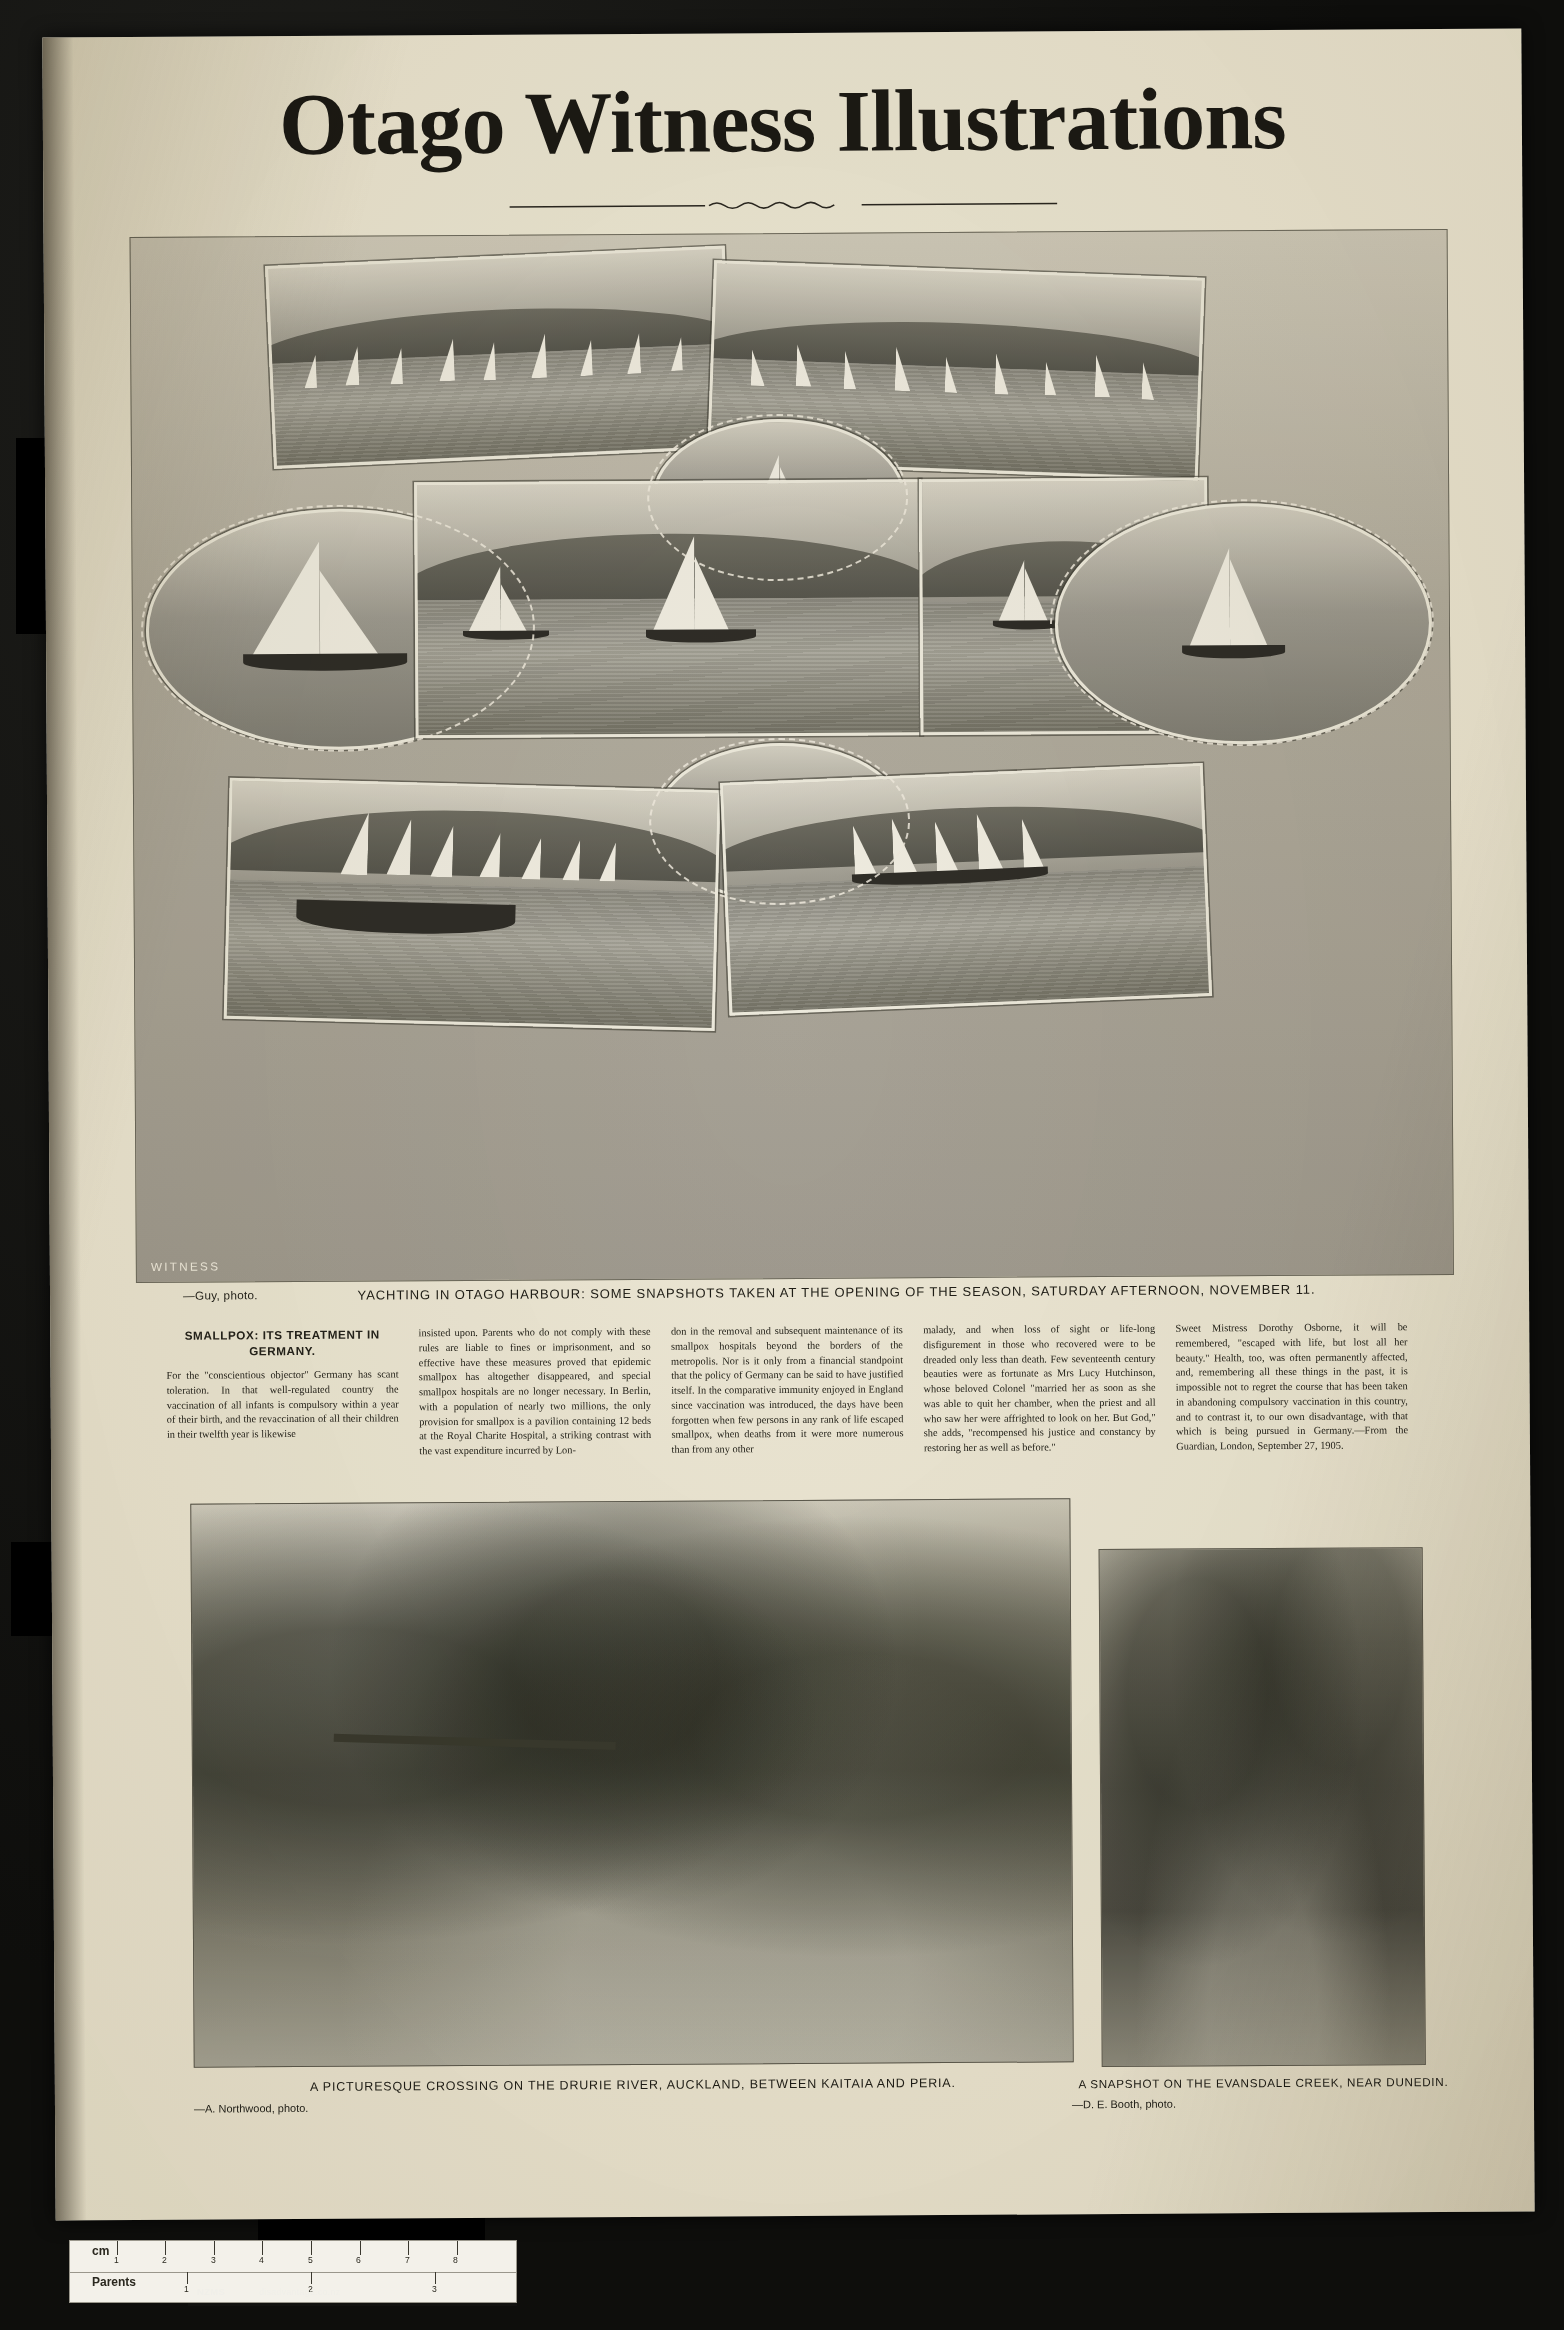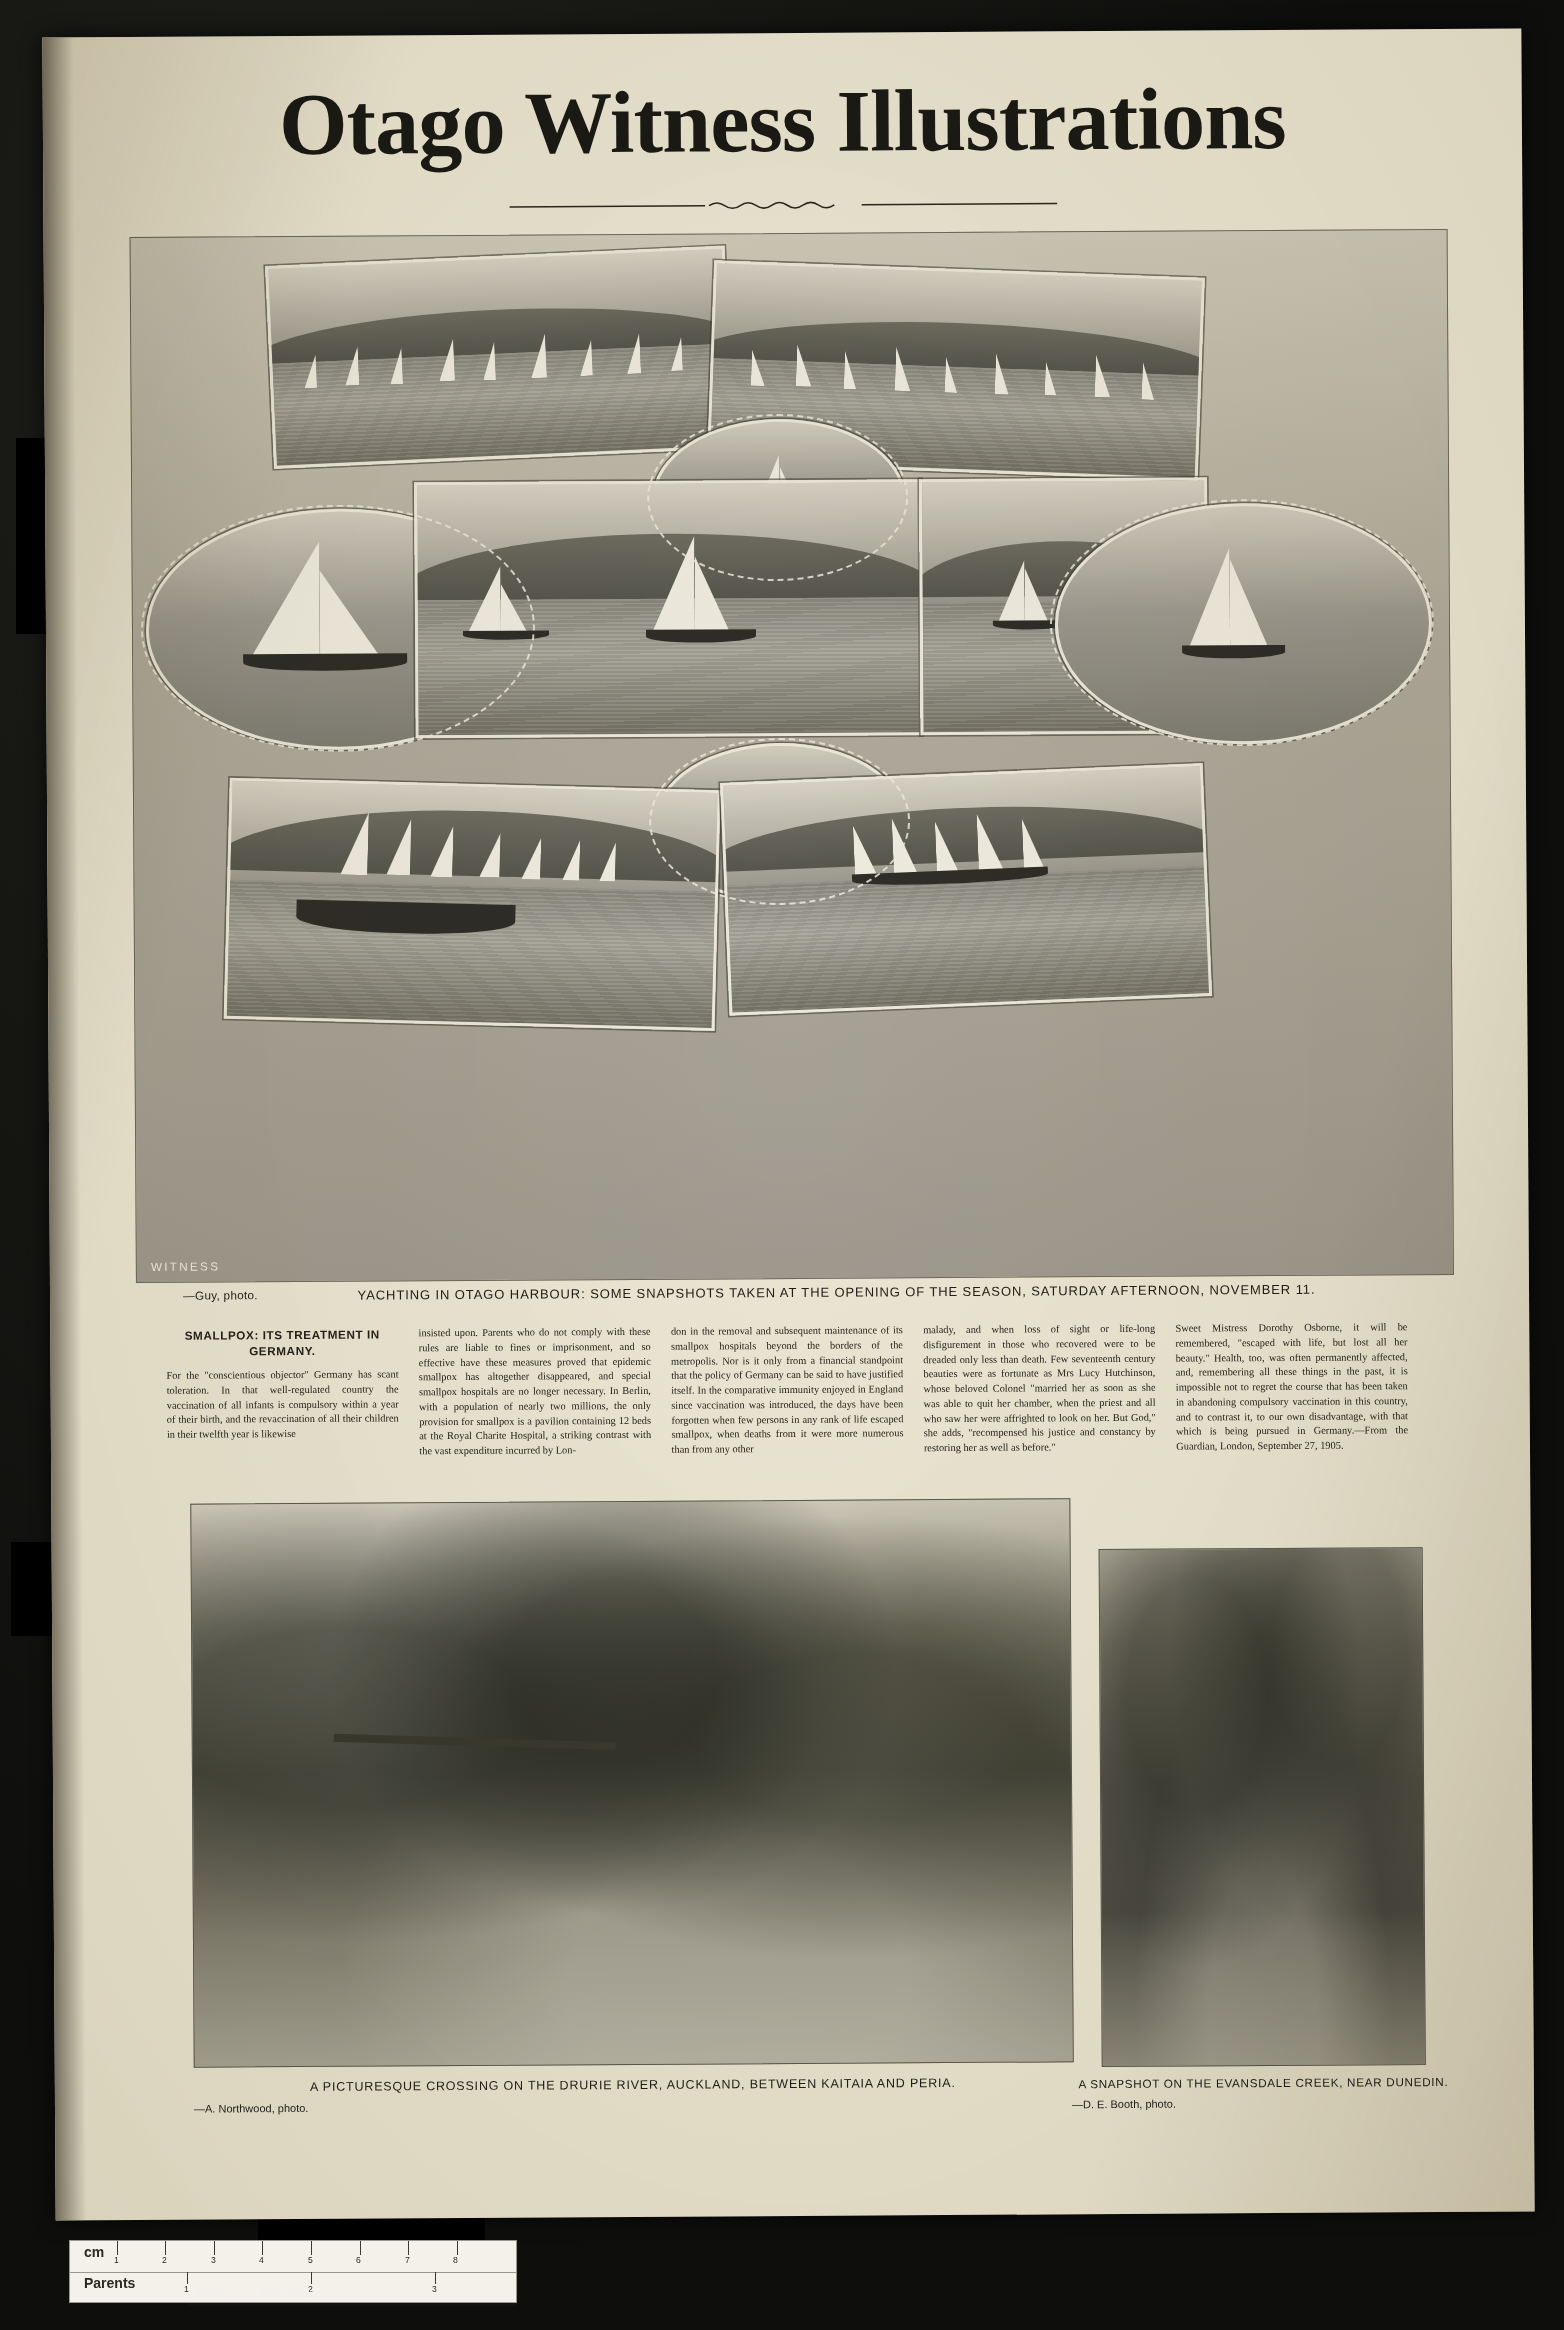--- a/index.html
+++ b/index.html
@@ -338,23 +338,23 @@
     background: #3a382f;
   }
   .ruler .lab {
     position: absolute;
     font-family: "Liberation Sans", sans-serif;
     font-size: 8.6px;
     color: #2a281f;
   }
   .ruler .unit {
     position: absolute;
-    left: 14px;
-    font-family: "Liberation Sans", sans-serif;
-    font-size: 14px;
+    left: 22px;
+    font-family: "Liberation Sans", sans-serif;
+    font-size: 12px;
     font-weight: bold;
     color: #2a281f;
   }
   .nzms {
     position: absolute;
     left: 197px;
     top: 2286px;
     font-family: "Liberation Sans", sans-serif;
     font-size: 9.4px;
     font-weight: bold;

